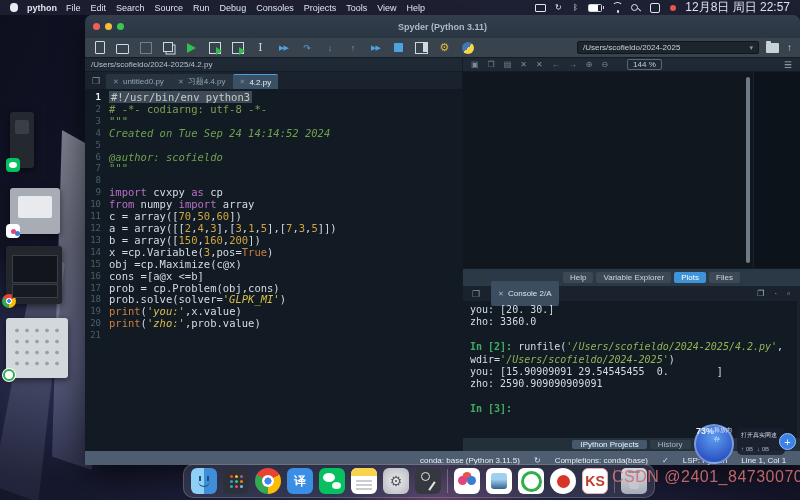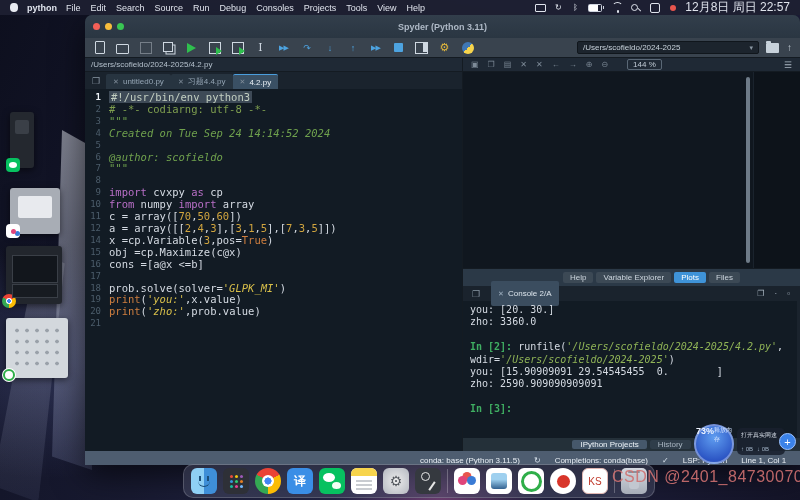--- a/index.html
+++ b/index.html
@@ -135,21 +135,21 @@
 .di.keychain::before{content:"";position:absolute;top:4px;left:6px;width:7px;height:7px;border:1.8px solid #e6e6e6;border-radius:50%}
 .di.keychain::after{content:"";position:absolute;bottom:3px;right:8px;width:2px;height:10px;background:#e6e6e6;transform:rotate(35deg)}
 .di.circles-app{background:#fff}
 .di.circles-app::before{content:"";position:absolute;width:9px;height:9px;border-radius:50%;background:#e0447a;left:4px;top:8px;box-shadow:9px 0 0 #3a7bd5,4.5px -4px 0 #e8554d}
 .di.gallery-app{background:#fff}
 .di.gallery-app::before{content:"";position:absolute;inset:5px;border-radius:3px;background:linear-gradient(#9fd0ef 40%,#33618f)}
 .di.ring-app{background:#fff}
 .di.ring-app::before{content:"";width:15px;height:15px;border:3.5px solid #2fae49;border-radius:50%}
 .di.apple-app{background:#fff;border-radius:50%}
 .di.apple-app::before{content:"";width:13px;height:13px;background:#d8352a;border-radius:50%}
-.di.ks-app{background:#fff;color:#c0392b;font-size:10px;font-weight:normal;border:1px solid #e2b7b2}
+.di.ks-app{background:#fff;color:#c0392b;font-size:14px;font-weight:bold;border:1px solid #e2b7b2}
 .di.trash{background:linear-gradient(#d4d8e0,#a7adb8);border-radius:5px}
 .di.trash::before{content:"";position:absolute;top:3px;left:7px;width:12px;height:2px;background:#8b919c;border-radius:1px}
 .di.trash::after{content:"";position:absolute;top:6px;left:8px;width:10px;height:15px;background:#c2c7d0;border-radius:2px 2px 3px 3px}
 
 .thumb{position:absolute;border-radius:3px;box-shadow:0 2px 7px rgba(0,0,0,.55);z-index:3}
 .t1{left:10px;top:112px;width:24px;height:56px;background:#24282f}
 .t1::before{content:"";position:absolute;top:8px;left:5px;width:14px;height:14px;background:#3a3f47;border-radius:2px}
 .t2{left:10px;top:188px;width:50px;height:46px;background:#a8adb5}
 .t2::before{content:"";position:absolute;top:8px;left:8px;width:34px;height:22px;background:#e8eaee;border-radius:2px}
 .t3{left:6px;top:246px;width:56px;height:58px;background:#22262d}
@@ -310,24 +310,25 @@
           <div class="cl"><span class="ln">3</span><span class="lc"><span class="doc">"""</span></span></div>
           <div class="cl"><span class="ln">4</span><span class="lc"><span class="doc">Created on Tue Sep 24 14:14:52 2024</span></span></div>
           <div class="cl"><span class="ln">5</span><span class="lc"></span></div>
           <div class="cl"><span class="ln">6</span><span class="lc"><span class="doc">@author: scofieldo</span></span></div>
           <div class="cl"><span class="ln">7</span><span class="lc"><span class="doc">"""</span></span></div>
           <div class="cl"><span class="ln">8</span><span class="lc"></span></div>
           <div class="cl"><span class="ln">9</span><span class="lc"><span class="kw">import</span><span class="tx"> cvxpy </span><span class="kw">as</span><span class="tx"> cp</span></span></div>
           <div class="cl"><span class="ln">10</span><span class="lc"><span class="kw">from</span><span class="tx"> numpy </span><span class="kw">import</span><span class="tx"> array</span></span></div>
           <div class="cl"><span class="ln">11</span><span class="lc"><span class="tx">c = array([</span><span class="nm">70</span><span class="tx">,</span><span class="nm">50</span><span class="tx">,</span><span class="nm">60</span><span class="tx">])</span></span></div>
           <div class="cl"><span class="ln">12</span><span class="lc"><span class="tx">a = array([[</span><span class="nm">2</span><span class="tx">,</span><span class="nm">4</span><span class="tx">,</span><span class="nm">3</span><span class="tx">],[</span><span class="nm">3</span><span class="tx">,</span><span class="nm">1</span><span class="tx">,</span><span class="nm">5</span><span class="tx">],[</span><span class="nm">7</span><span class="tx">,</span><span class="nm">3</span><span class="tx">,</span><span class="nm">5</span><span class="tx">]])</span></span></div>
+          <div class="cl"><span class="ln">13</span><span class="lc"><span class="tx">b = array([</span><span class="nm">150</span><span class="tx">,</span><span class="nm">160</span><span class="tx">,</span><span class="nm">200</span><span class="tx">])</span></span></div>
           <div class="cl"><span class="ln">14</span><span class="lc"><span class="tx">x =cp.Variable(</span><span class="nm">3</span><span class="tx">,pos=</span><span class="bi">True</span><span class="tx">)</span></span></div>
           <div class="cl"><span class="ln">15</span><span class="lc"><span class="tx">obj =cp.Maximize(c@x)</span></span></div>
           <div class="cl"><span class="ln">16</span><span class="lc"><span class="tx">cons =[a@x &lt;=b]</span></span></div>
-          <div class="cl"><span class="ln">17</span></div>
+          <div class="cl"><span class="ln">17</span><span class="lc"><span class="tx">prob = cp.Problem(obj,cons)</span></span></div>
           <div class="cl"><span class="ln">18</span><span class="lc"><span class="tx">prob.solve(solver=</span><span class="st">'GLPK_MI'</span><span class="tx">)</span></span></div>
           <div class="cl"><span class="ln">19</span><span class="lc"><span class="bi">print</span><span class="tx">(</span><span class="st">'you:'</span><span class="tx">,x.value)</span></span></div>
           <div class="cl"><span class="ln">20</span><span class="lc"><span class="bi">print</span><span class="tx">(</span><span class="st">'zho:'</span><span class="tx">,prob.value)</span></span></div>
           <div class="cl"><span class="ln">21</span><span class="lc"></span></div>
         </div>
     </div>
 
     <div class="right-col">
       <div class="plots-canvas">
         <div class="plots-scroll"></div>

